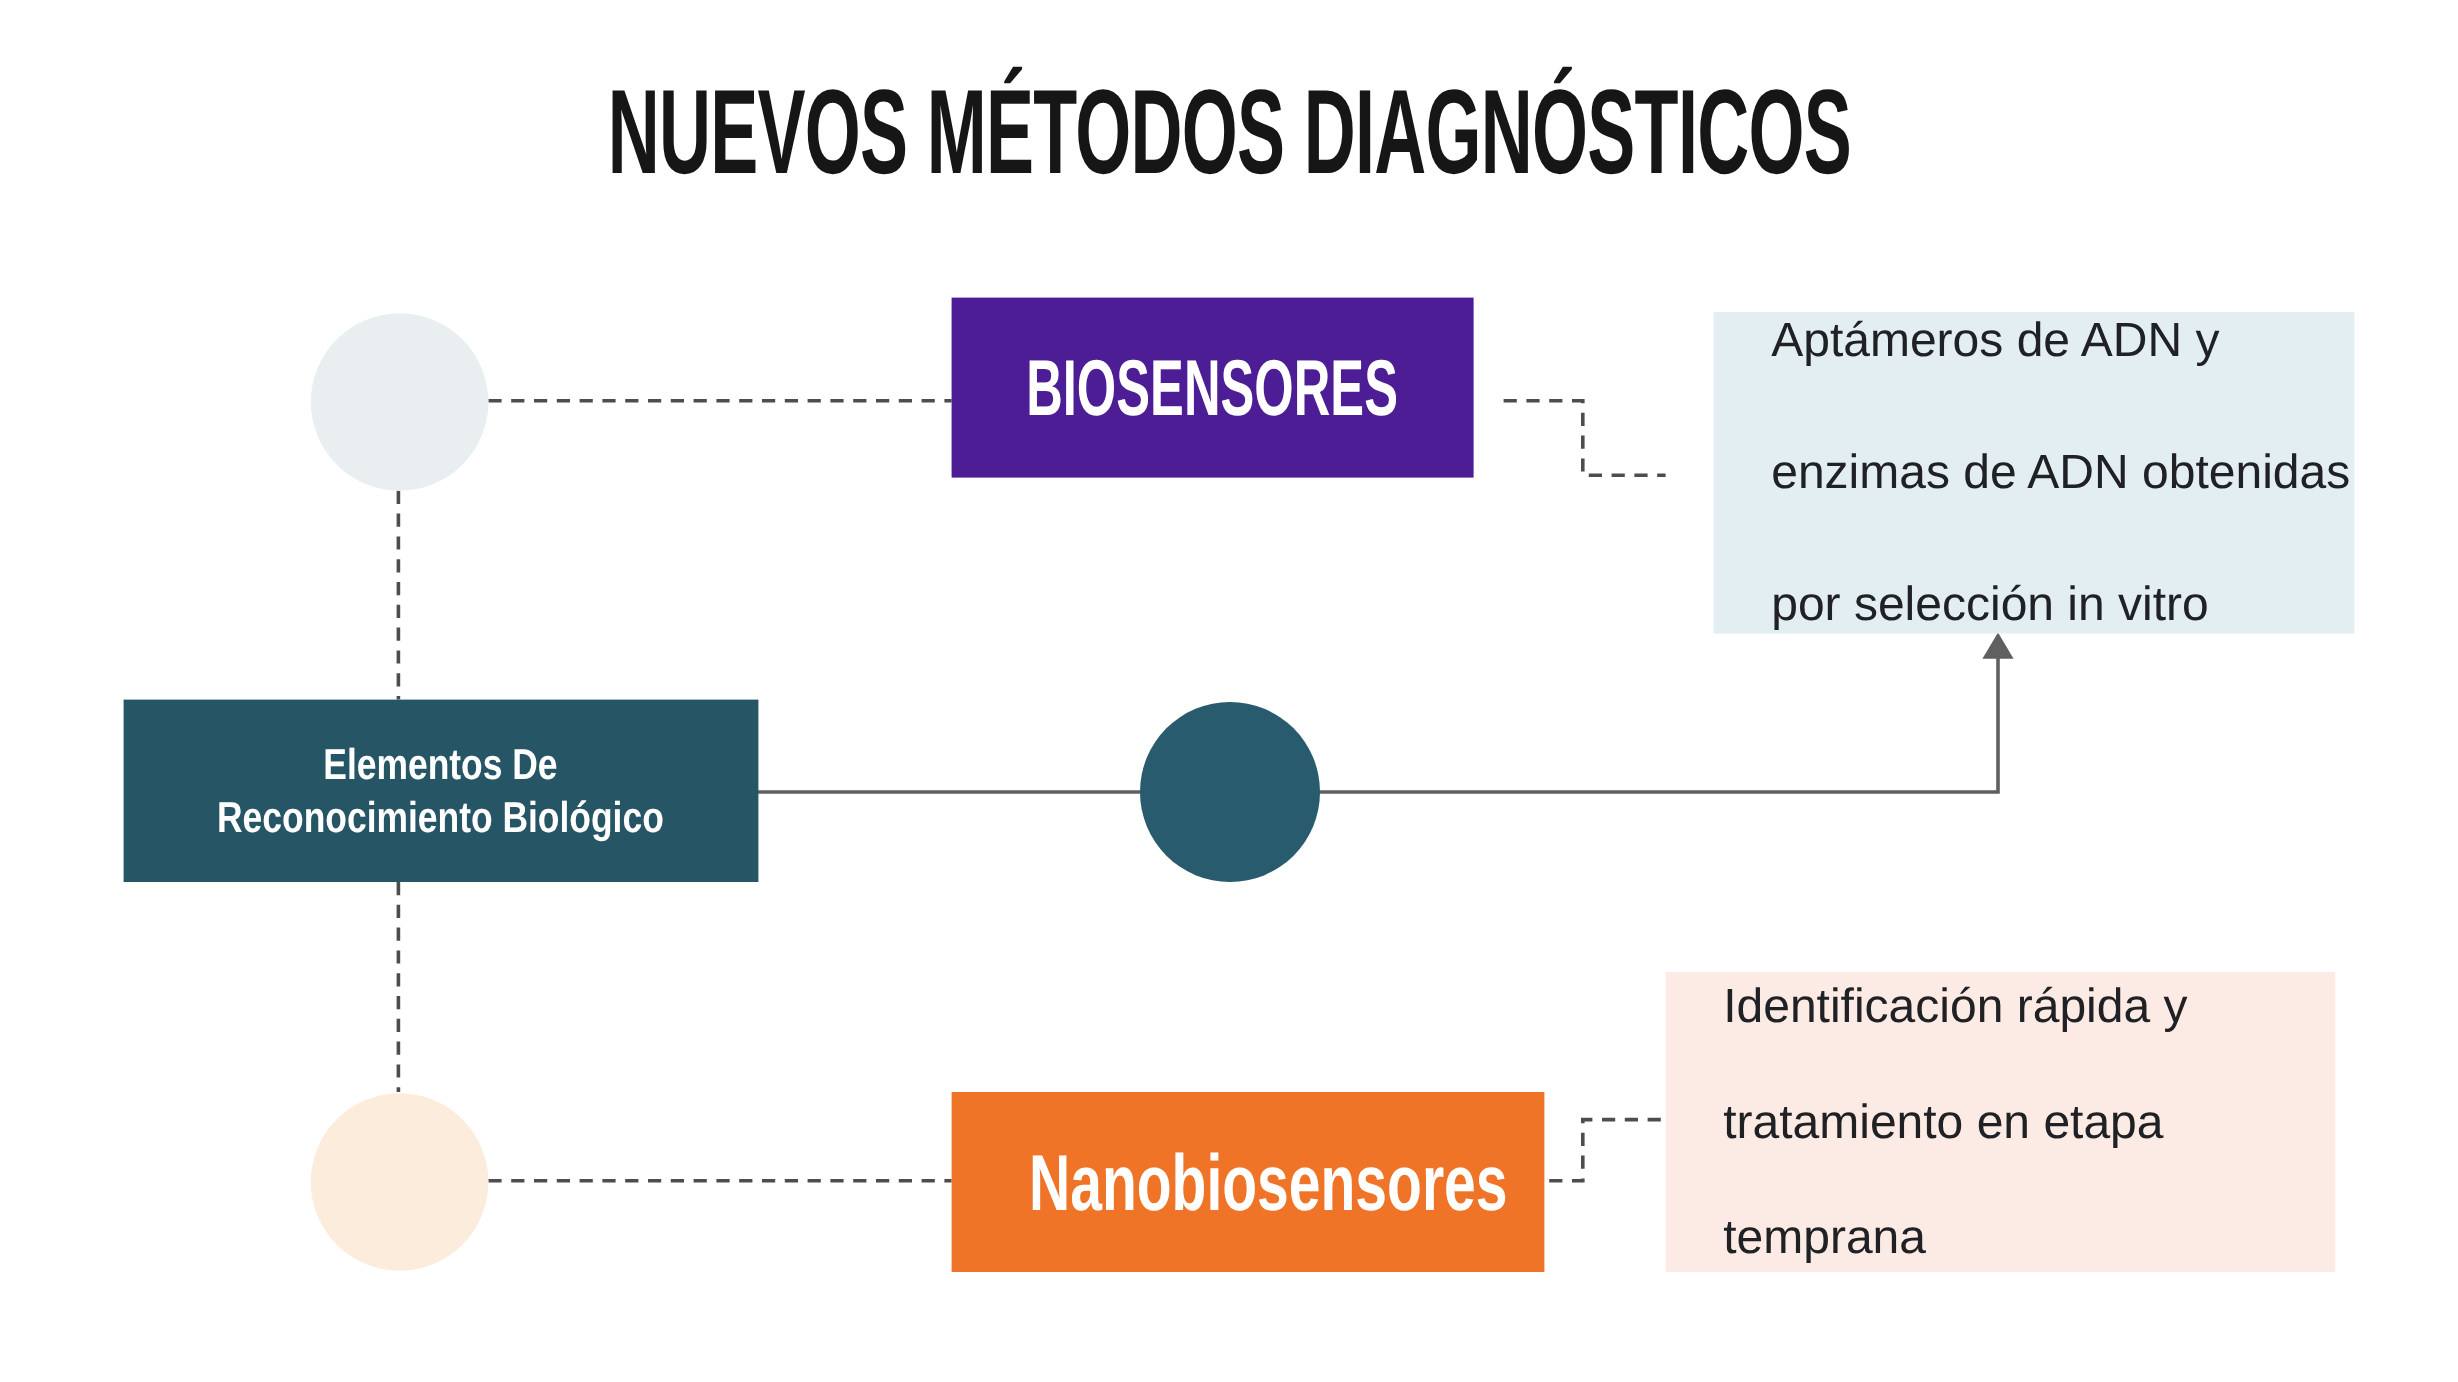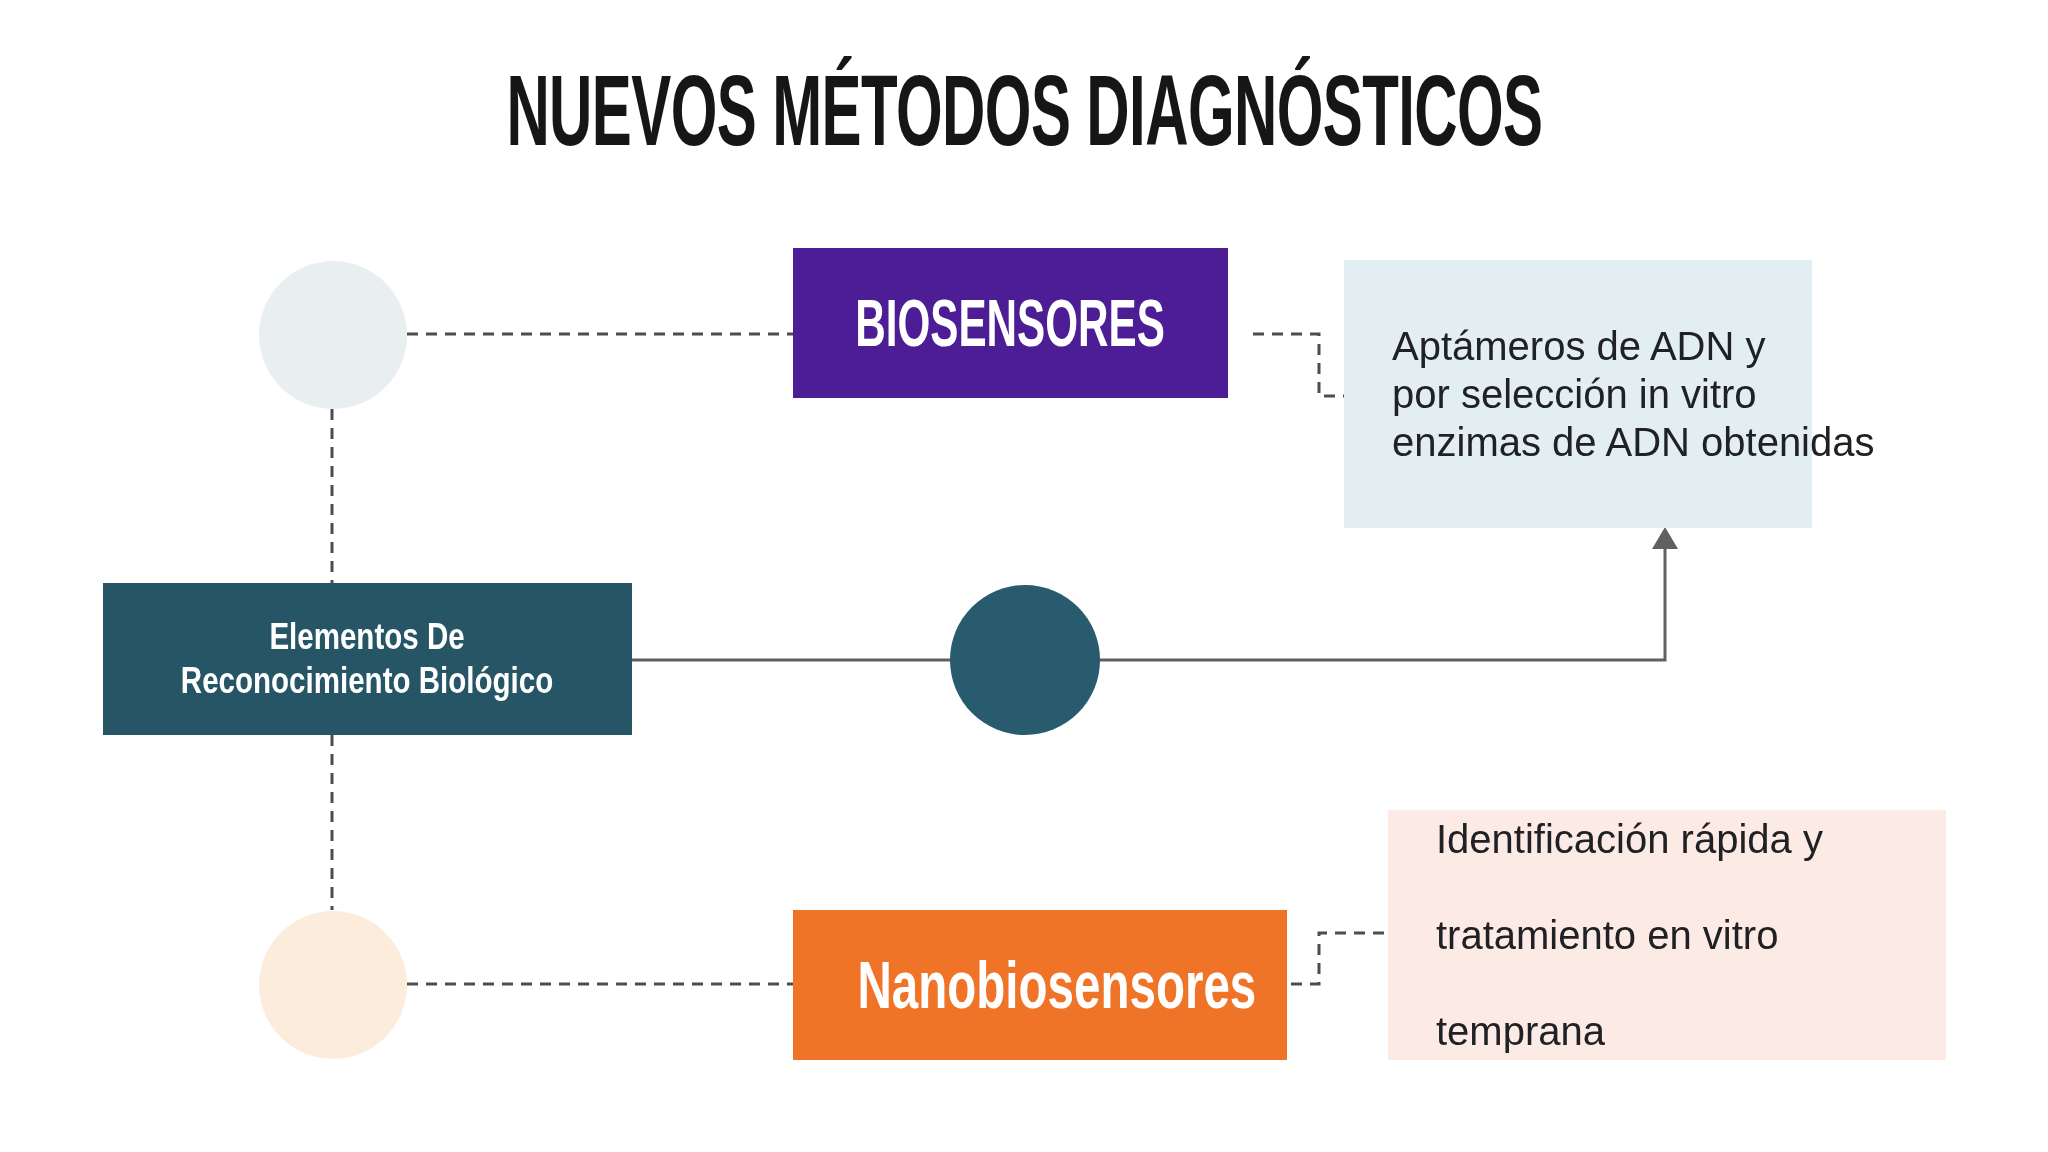--- a/index.html
+++ b/index.html
@@ -65,21 +65,21 @@
     display: flex;
     flex-direction: column;
     justify-content: center;
     z-index: 2;
     color: #202124;
     font-size: 40px;
     line-height: 48px;
     padding-left: 48px;
     box-sizing: border-box;
   }
-  #card-aptameros      { left: 1344px; top: 260px; width: 468px; height: 268px; background: #e3eef2; }
+  #card-aptameros      { left: 1428px; top: 260px; width: 534px; height: 268px; background: #e3eef2; justify-content: space-between; }
   #card-identificacion { left: 1388px; top: 810px; width: 558px; height: 250px; background: #fcebe4; gap: 48px; }
   .card .line { white-space: nowrap; }
 </style>
 </head>
 <body>
 
 <div id="canvas">
 
   <div id="title" class="abs">
     <span class="squeeze">NUEVOS MÉTODOS DIAGNÓSTICOS</span>
@@ -120,23 +120,23 @@
   <div id="node-biosensores" class="abs node">
     <span class="squeeze">BIOSENSORES</span>
   </div>
 
   <div id="node-nanobiosensores" class="abs node">
     <span class="squeeze">Nanobiosensores</span>
   </div>
 
   <div id="card-aptameros" class="abs card">
     <div class="line">Aptámeros de ADN y</div>
+    <div class="line">enzimas de ADN obtenidas</div>
     <div class="line">por selección in vitro</div>
-    <div class="line">enzimas de ADN obtenidas</div>
   </div>
 
   <div id="card-identificacion" class="abs card">
     <div class="line">Identificación rápida y</div>
-    <div class="line">tratamiento en vitro</div>
+    <div class="line">tratamiento en etapa</div>
     <div class="line">temprana</div>
   </div>
 
 </div>
 
 </body></html>

